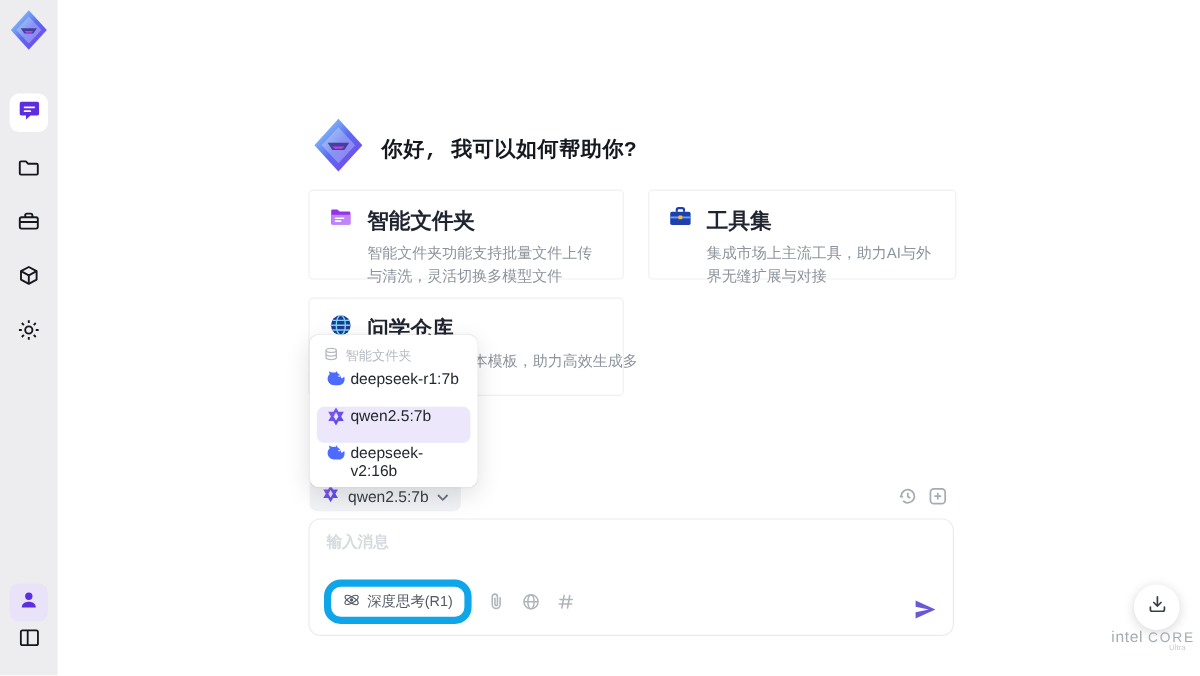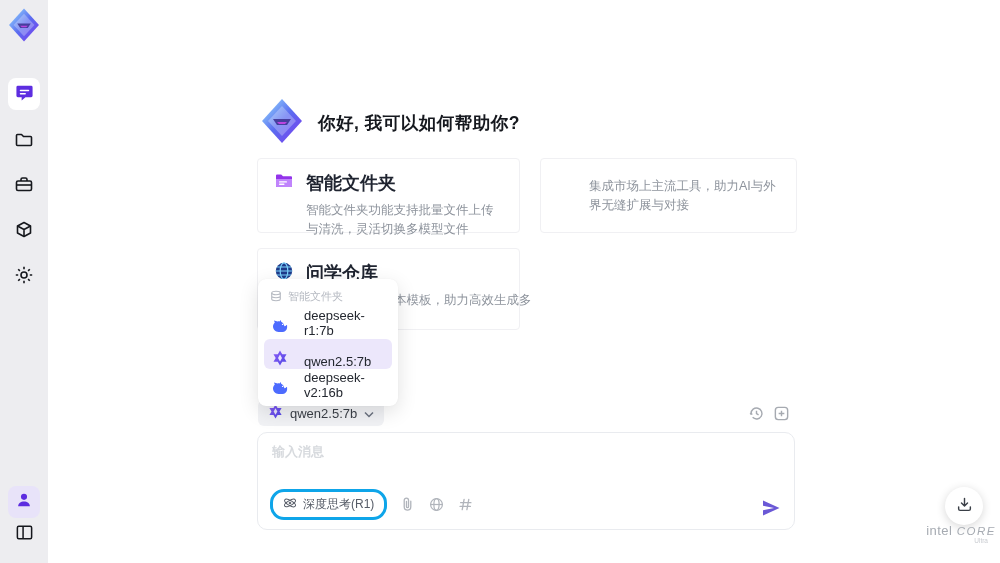--- a/index.html
+++ b/index.html
@@ -11,71 +11,71 @@
   .sidebar { position:absolute; left:0; top:0; width:48px; height:563px; background:#ededf0; }
   .sb-btn { position:absolute; left:8px; width:32px; height:32px; border-radius:8px;
     display:flex; align-items:center; justify-content:center; cursor:pointer; }
   .sb-logo { position:absolute; left:6px; top:7px; width:36px; height:36px; }
   .sb-chat { top:78px; background:#fff; }
   .sb-folder { top:126px; } .sb-brief { top:171px; } .sb-cube { top:216px; } .sb-gear { top:261px; }
   .sb-user { top:486px; background:#e8e3f9; }
   .sb-panel { top:518px; }
 
   
-  .greeting { position:absolute; left:258px; top:97px; display:flex; align-items:center; gap:12px; }
+  .greeting { position:absolute; left:258px; top:97px; display:flex; align-items:center; gap:12px;font-family:Liberation Mono, monospace; }
   .greeting-text { font-size:17.5px; font-weight:bold; color:#15181e; letter-spacing:.5px; }
 
   
   .cards { position:absolute; left:257px; top:158px; width:540px;
     display:grid; grid-template-columns:263px 257px; grid-template-rows:75px 82px;
     column-gap:20px; row-gap:15px; }
   .card { background:#fff; border:1px solid #f0f0f3; border-radius:4px; padding:12px 14px 10px 16px; cursor:pointer; }
   .card-head { display:flex; align-items:center; gap:12px; }
   .card-title { font-size:18px; font-weight:bold; color:#1f2430; }
   .card-desc { margin:6px 0 0 32px; font-size:12.5px; color:#8d939c; line-height:1.5; }
   .card-desc.offset { margin-left:120px; white-space:nowrap; }
 
   
   .dropdown { position:absolute; left:258px; top:279px; width:140px; background:#fff;
     border-radius:8px; box-shadow:0 6px 20px rgba(0,0,0,.12), 0 0 1px rgba(0,0,0,.08);
     padding:6px; z-index:20; }
   .dd-header { display:flex; align-items:center; gap:6px; padding:4px 6px 3px 6px;
     font-size:11px; color:#b6bac2; }
-  .dd-item { display:flex; align-items:flex-end; gap:16px; height:30px; padding:0 8px;
+  .dd-item { display:flex; align-items:flex-start; gap:4px; height:30px; padding:0 8px;
     border-radius:6px; font-size:13px; color:#23272f; cursor:pointer; margin-top:1px; }
   .dd-item.selected { background:#ece7fb; }
 
   
   .model-chip { position:absolute; left:258px; top:400px; height:26px; background:#f1f2f5;
     border-radius:6px; display:inline-flex; align-items:center; gap:7px; padding:0 10px;
     font-size:13px; color:#3a3f47; cursor:pointer; }
   .top-icon { position:absolute; top:405px; width:17px; height:17px; cursor:pointer; }
   .ti-history { left:748px; } .ti-new { left:773px; }
 
   
   .composer { position:absolute; left:257px; top:432px; width:538px; height:98px;
     border:1px solid #e9ebef; border-radius:10px; background:#fff; }
   .composer textarea { position:absolute; left:14px; top:10px; width:480px; height:48px;
     border:none; outline:none; resize:none; font-size:13px; color:#333;
     font-family:"Liberation Sans", sans-serif;font-weight:bold; }
   .composer textarea::placeholder { color:#d7dade; }
   .comp-toolbar { position:absolute; left:12px; bottom:9px; display:flex; align-items:center; gap:13px; }
   .think-chip { display:inline-flex; align-items:center; gap:6px; padding:4px 10px;
-    border:3px solid #0ea5e9; border-radius:14px; font-size:12px; color:#555b66; cursor:pointer; }
+    border:6px solid #0ea5e9; border-radius:14px; font-size:12px; color:#555b66; cursor:pointer; }
   .tb-icon { width:16px; height:16px; cursor:pointer; }
   .send-btn { position:absolute; right:12px; bottom:10px; width:22px; height:22px; cursor:pointer; }
 
   
   .fab { position:absolute; left:945px; top:487px; width:38px; height:38px; border-radius:50%;
     background:#fff; box-shadow:0 2px 10px rgba(0,0,0,.16); display:flex; align-items:center;
     justify-content:center; cursor:pointer; }
   .intel { position:absolute; left:926px; top:523px; width:70px; text-align:center;
     color:#a6abb2; }
   .intel .line { font-size:13px; letter-spacing:.5px; }
-  .intel .core { text-transform:uppercase; font-size:11.5px; letter-spacing:1.5px;font-style:italic; }
+  .intel .core { text-transform:uppercase; font-size:11.5px; letter-spacing:1.5px; }
   .intel .ultra { font-size:6.5px; color:#c9ccd1; text-align:right; padding-right:8px; margin-top:-1px; }
 </style>
 </head>
 <body>
 
 <div class="stage">
 
   <div class="sidebar">
     <div class="sb-logo">
       <svg width="36" height="36" viewBox="0 0 48 48">
@@ -181,20 +181,31 @@
             <rect x="5" y="10.2" width="8" height="1.3" rx="0.6" fill="#fff"></rect>
             <rect x="5" y="12.6" width="5.5" height="1.3" rx="0.6" fill="#fff"></rect>
           </svg>
         </span>
         <span class="card-title">智能文件夹</span>
       </div>
       <div class="card-desc">智能文件夹功能支持批量文件上传与清洗，灵活切换多模型文件</div>
     </div>
 
     <div class="card">
+      <div class="card-head">
+        <span>
+          <svg width="20" height="20" viewBox="0 0 20 20">
+            <rect x="1.5" y="5.5" width="17" height="11" rx="1.5" fill="#1e40af"></rect>
+            <path d="M7 5.5V4a1.5 1.5 0 0 1 1.5-1.5h3A1.5 1.5 0 0 1 13 4v1.5" fill="none" stroke="#1e40af" stroke-width="1.8"></path>
+            <rect x="1.5" y="9.4" width="17" height="1.6" fill="#60a5fa"></rect>
+            <rect x="8.4" y="8.6" width="3.2" height="3.2" rx="0.6" fill="#fbbf24"></rect>
+          </svg>
+        </span>
+        <span class="card-title">工具集</span>
+      </div>
       <div class="card-desc">集成市场上主流工具，助力AI与外界无缝扩展与对接</div>
     </div>
 
     <div class="card">
       <div class="card-head">
         <span>
           <svg width="20" height="20" viewBox="0 0 20 20">
             <circle cx="10" cy="10" r="8.2" fill="#1e3a8a"></circle>
             <ellipse cx="10" cy="10" rx="3.8" ry="8.2" fill="none" stroke="#7dd3fc" stroke-width="1.2"></ellipse>
             <path d="M1.8 10h16.4M3 6h14M3 14h14" stroke="#7dd3fc" stroke-width="1.2" fill="none"></path>

